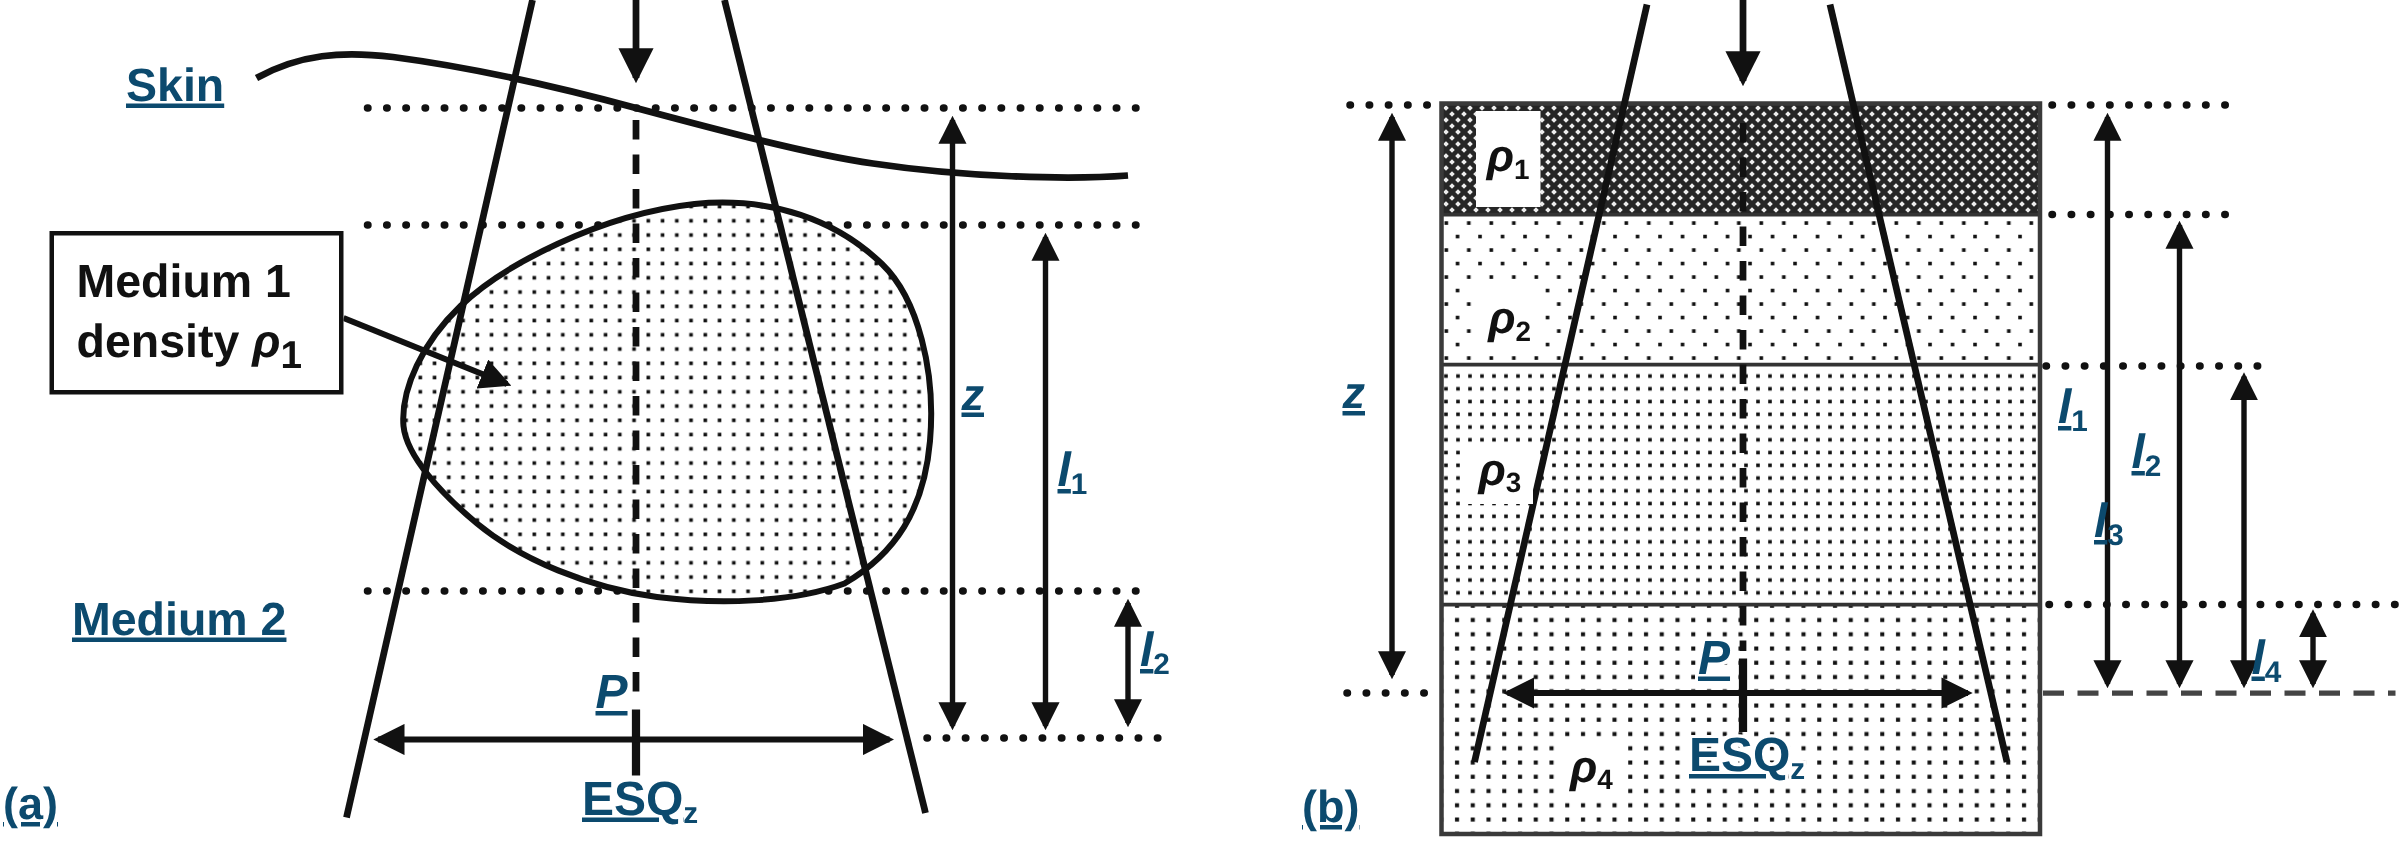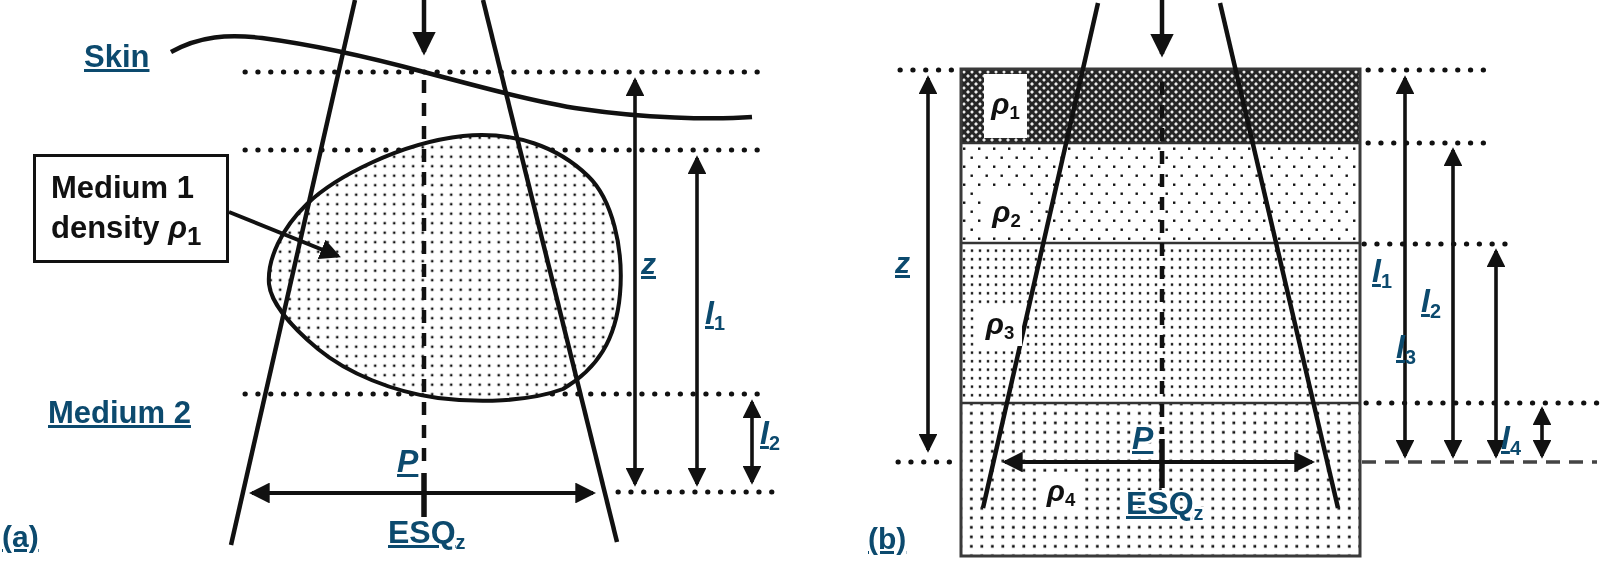--- a/index.html
+++ b/index.html
@@ -192,24 +192,24 @@
   <div class="lbl f30" style="left:2px; top:521px;">
     <span>(a)</span>
   </div>
 
   <div class="patch" style="left:984px; top:74px;  width:43px; height:64px;text-align:center;">
     <span><span>ρ</span><sub>1</sub></span>
   </div>
   <div class="patch" style="left:983px; top:192px; width:47px; height:44px;">
     <span><span>ρ</span><sub>2</sub></span>
   </div>
-  <div class="patch" style="left:978px; top:295px; width:44px; height:41px;margin-top:10px;">
+  <div class="patch" style="left:978px; top:295px; width:44px; height:41px;">
     <span><span>ρ</span><sub>3</sub></span>
   </div>
-  <div class="patch" style="left:1039px; top:472px; width:44px; height:41px;align-items:center;">
+  <div class="patch" style="left:1039px; top:493px; width:44px; height:41px;align-items:center;">
     <span><span>ρ</span><sub>4</sub></span>
   </div>
 
   <div class="lbl f30 it" style="left:895px; top:247px;">
     <span>z</span>
   </div>
   <div class="lbl f28 it halo" style="left:1132px; top:421px;">
     <span>P</span>
   </div>
   <div class="lbl f28 halo" style="left:1126px; top:486px;">

